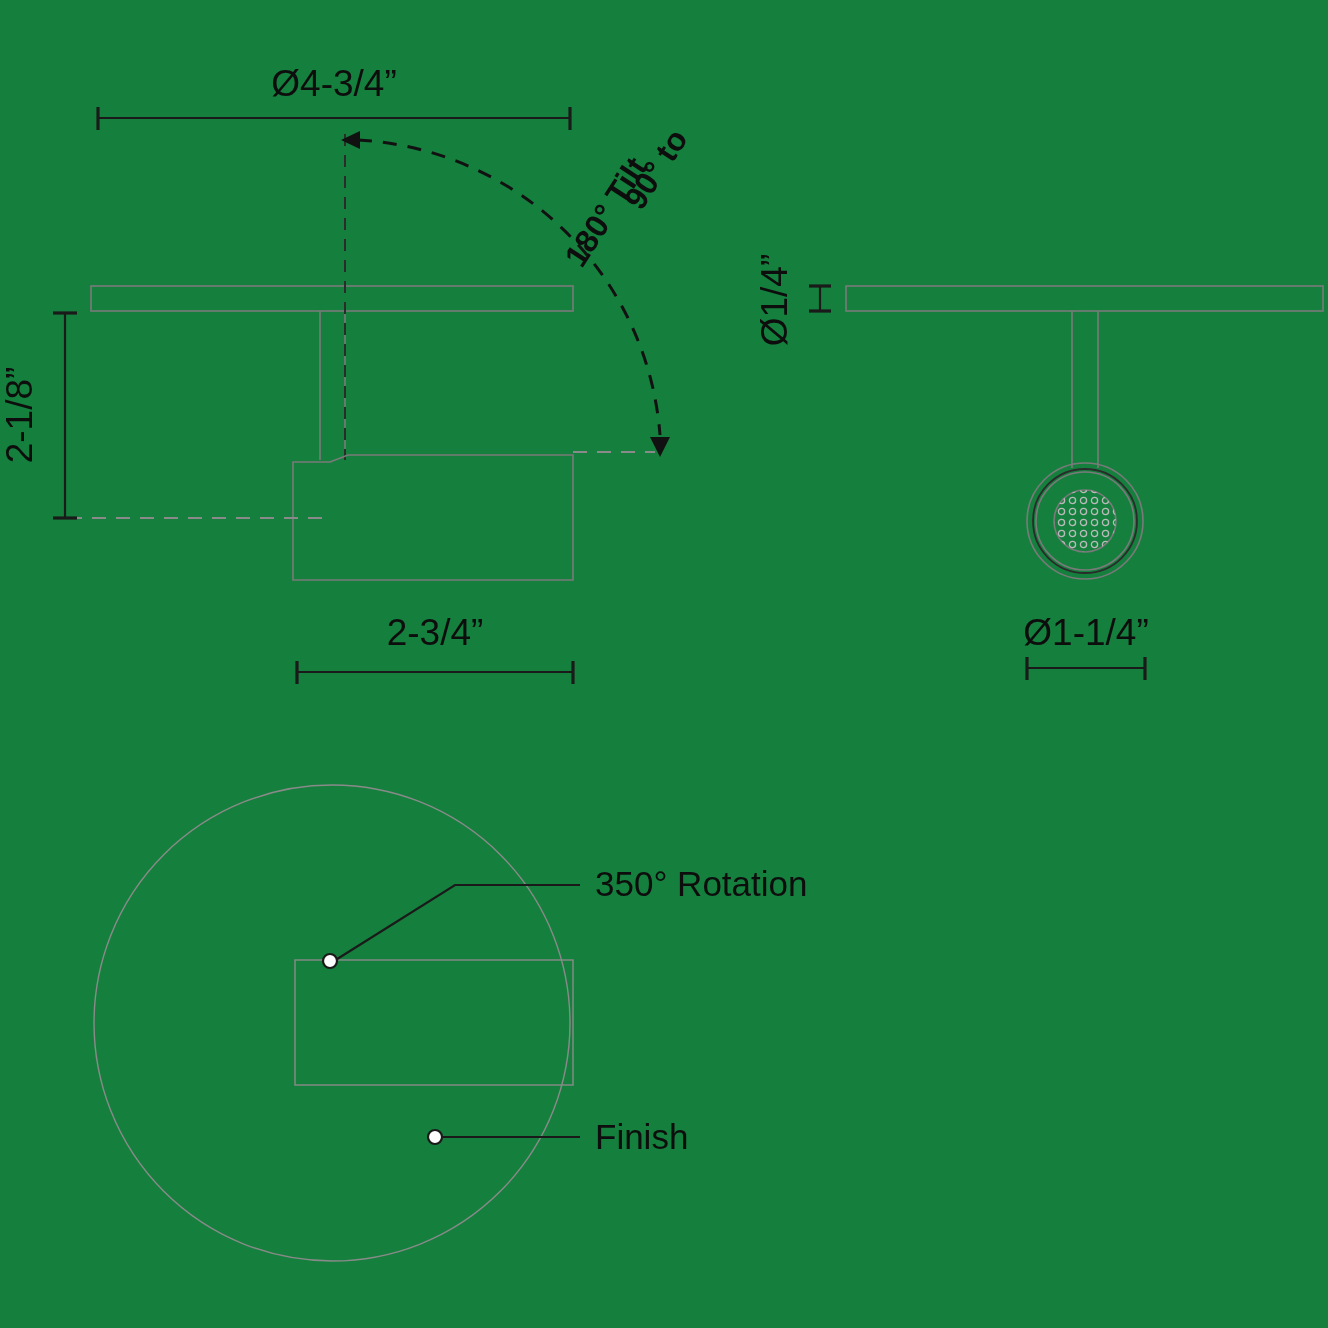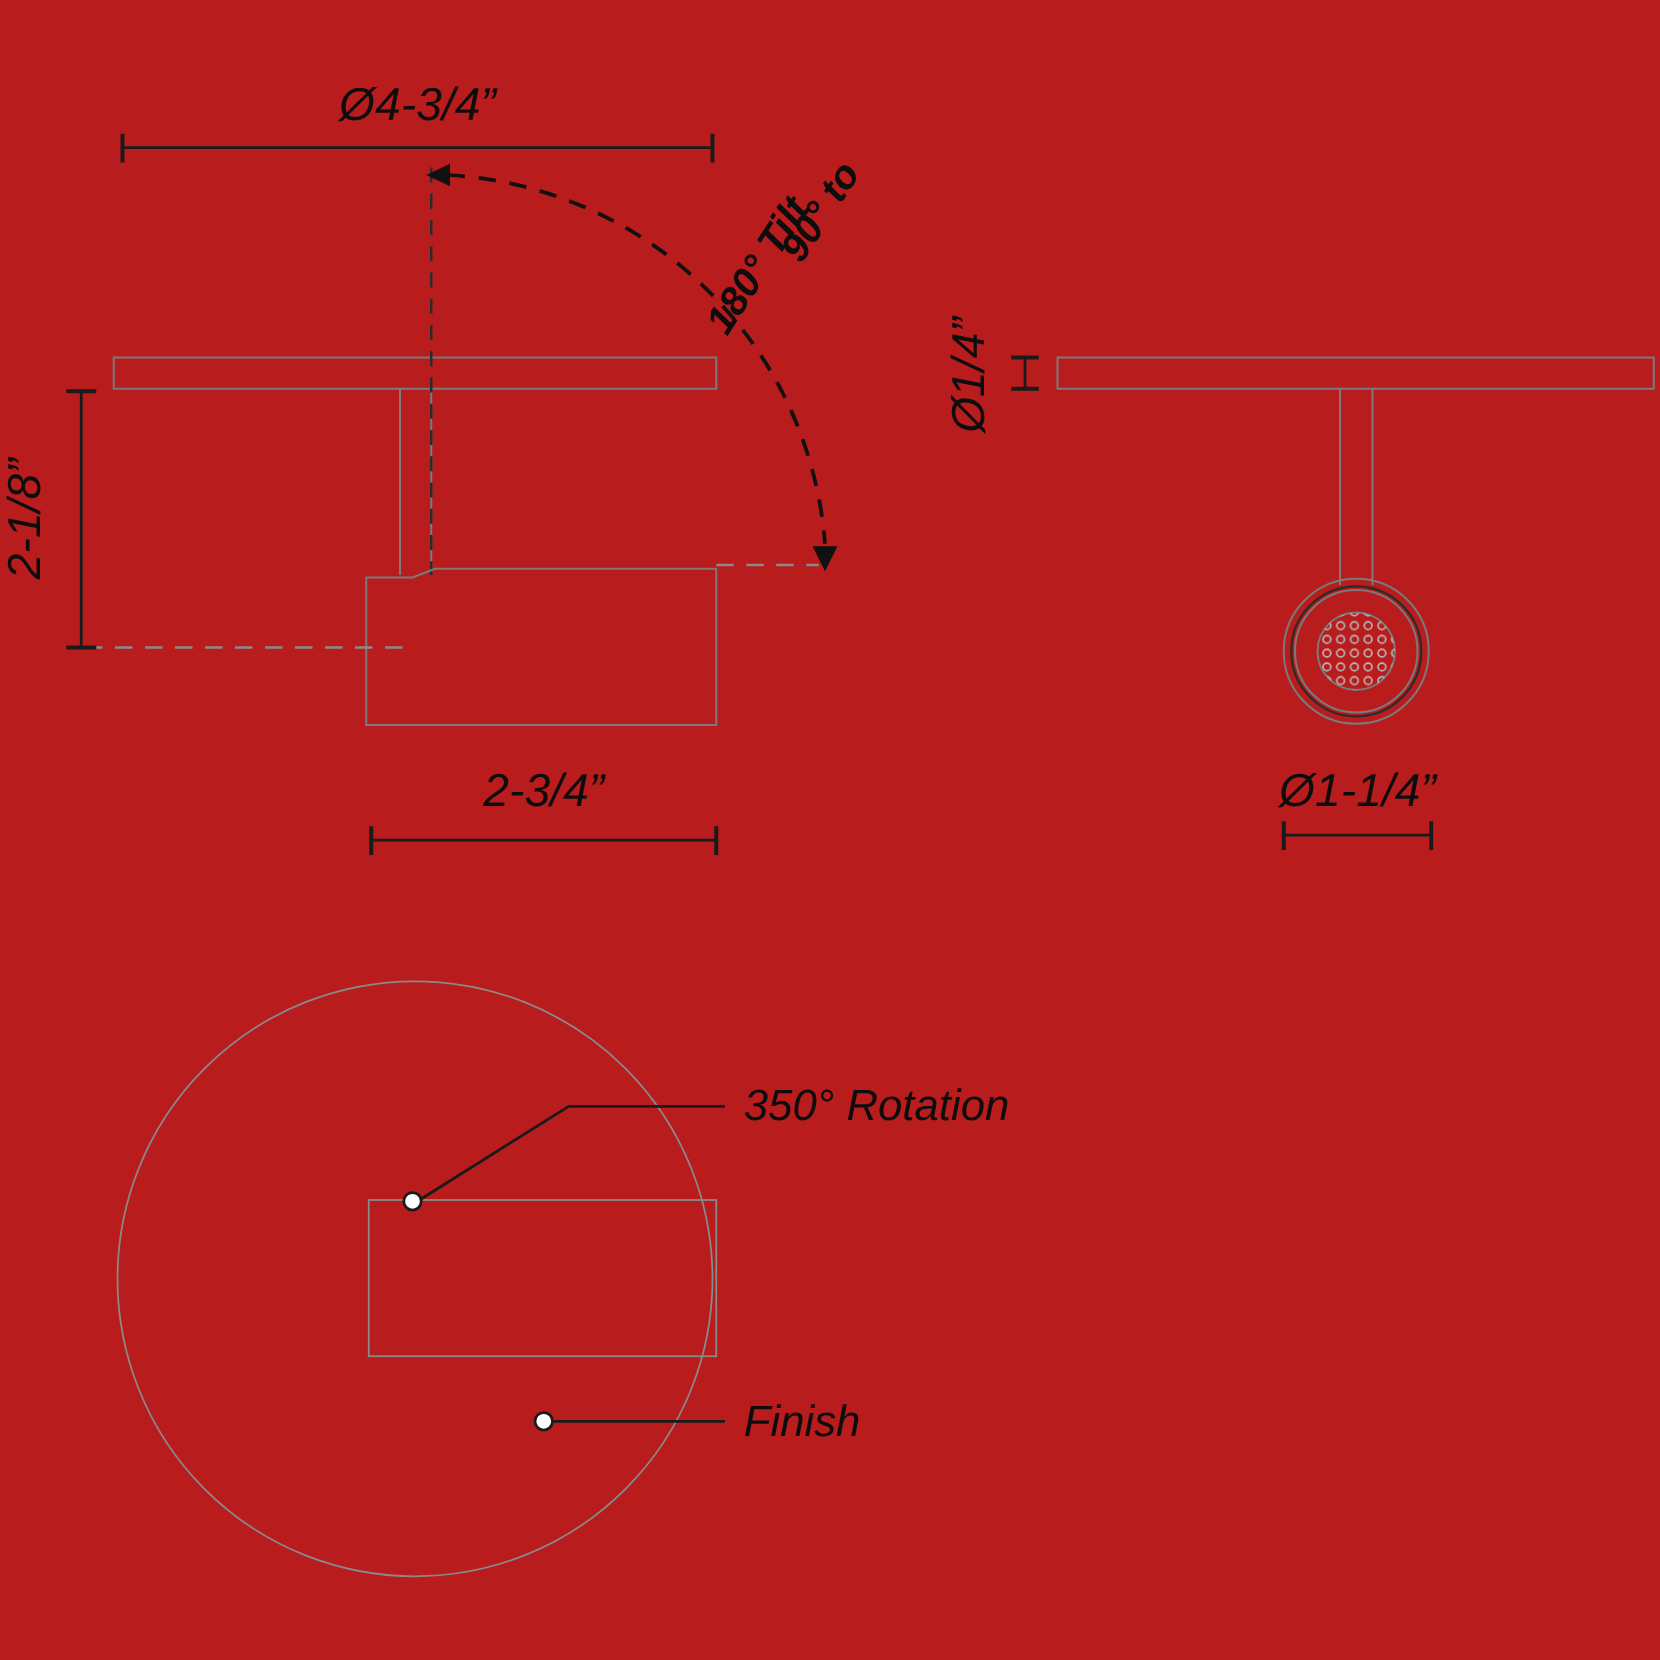--- a/index.html
+++ b/index.html
@@ -8,23 +8,22 @@
     padding: 0;
     background: #ffffff;
   }
   body {
     font-family: "Liberation Sans", sans-serif;
   }
   #sheet {
     position: relative;
     width: 1328px;
     height: 1328px;
-    background: #b91c1c;
+    background: #15803d;
     overflow: hidden;
-    font-style: italic;
   }
   #sheet svg {
     position: absolute;
     top: 0;
     left: 0;
     width: 1328px;
     height: 1328px;
   }
   text {
     font-family: "Liberation Sans", sans-serif;

